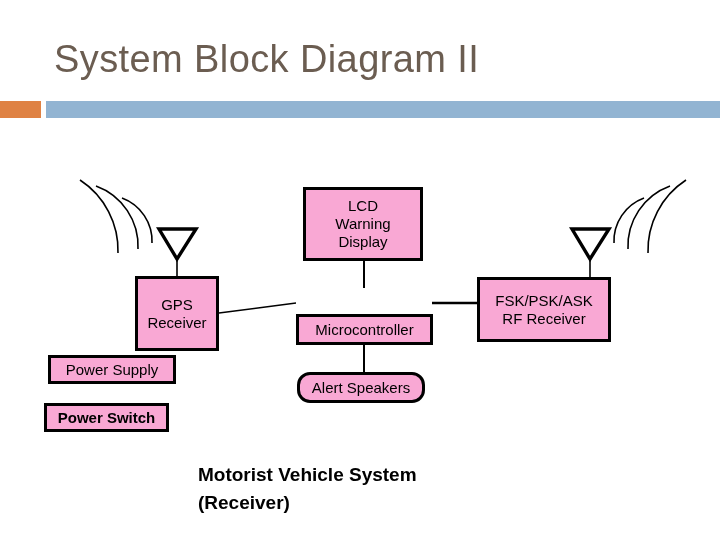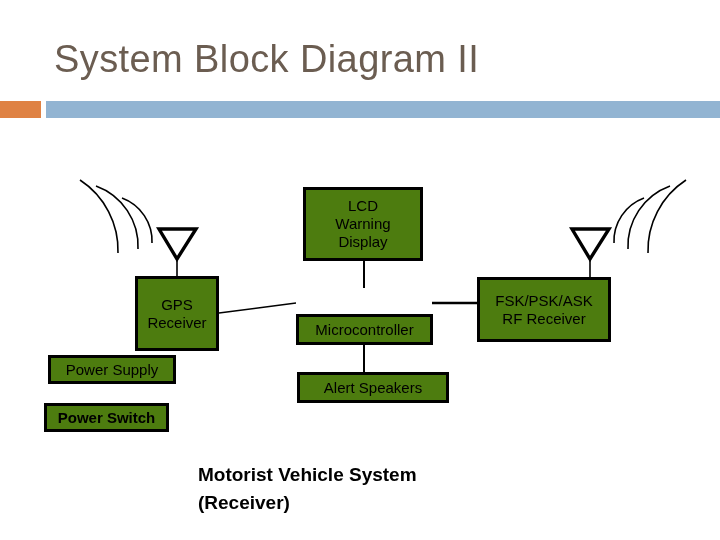--- a/index.html
+++ b/index.html
@@ -66,21 +66,21 @@
     left: 0; top: 0;
     width: 720px;
     height: 540px;
   }
 
   
   .block {
     position: absolute;
     box-sizing: border-box;
     border: 3px solid #000000;
-    background: #4d7c0f;
+    background: #f9a8d4;
     display: flex;
     align-items: center;
     justify-content: center;
     text-align: center;
     color: #000000;
     font-size: 15px;
     line-height: 18px;
     z-index: 5;
   }
   .block .block-label {
@@ -103,21 +103,21 @@
   #block-rf-receiver {
     left: 477px; top: 277px;
     width: 134px; height: 65px;
   }
   #block-power-supply {
     left: 48px; top: 355px;
     width: 128px; height: 29px;
   }
   #block-alert-speakers {
     left: 297px; top: 372px;
-    width: 152px; height: 31px;
+    width: 128px; height: 31px; border-radius: 13px;
   }
   #block-power-switch {
     left: 44px; top: 403px;
     width: 125px; height: 29px; font-weight: bold;
   }
 
   
   #diagram-caption {
     position: absolute;
     left: 198px;

